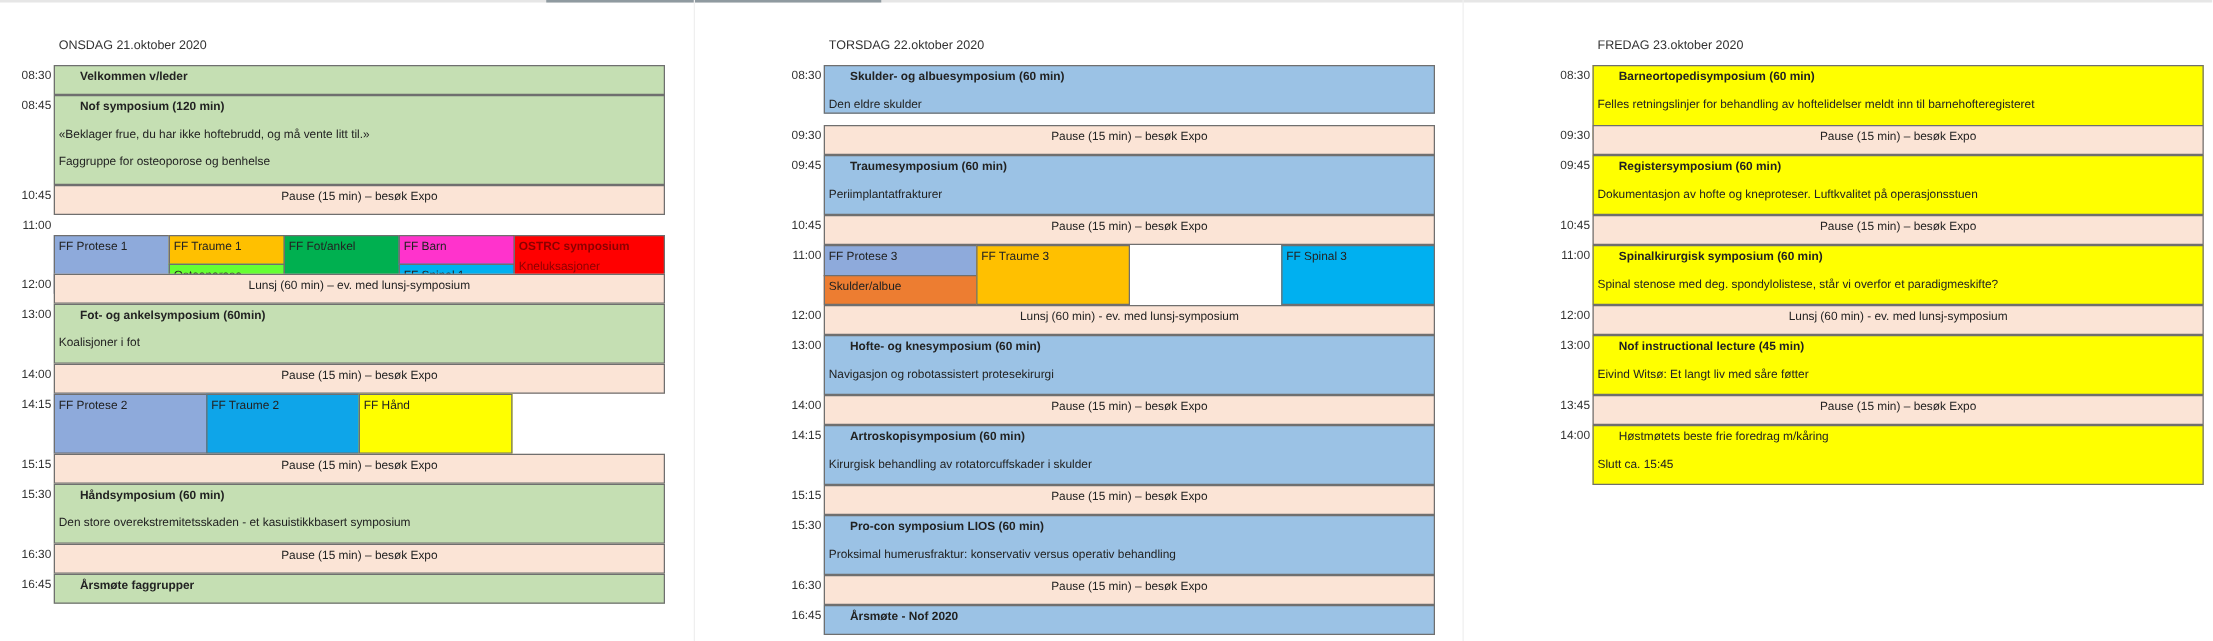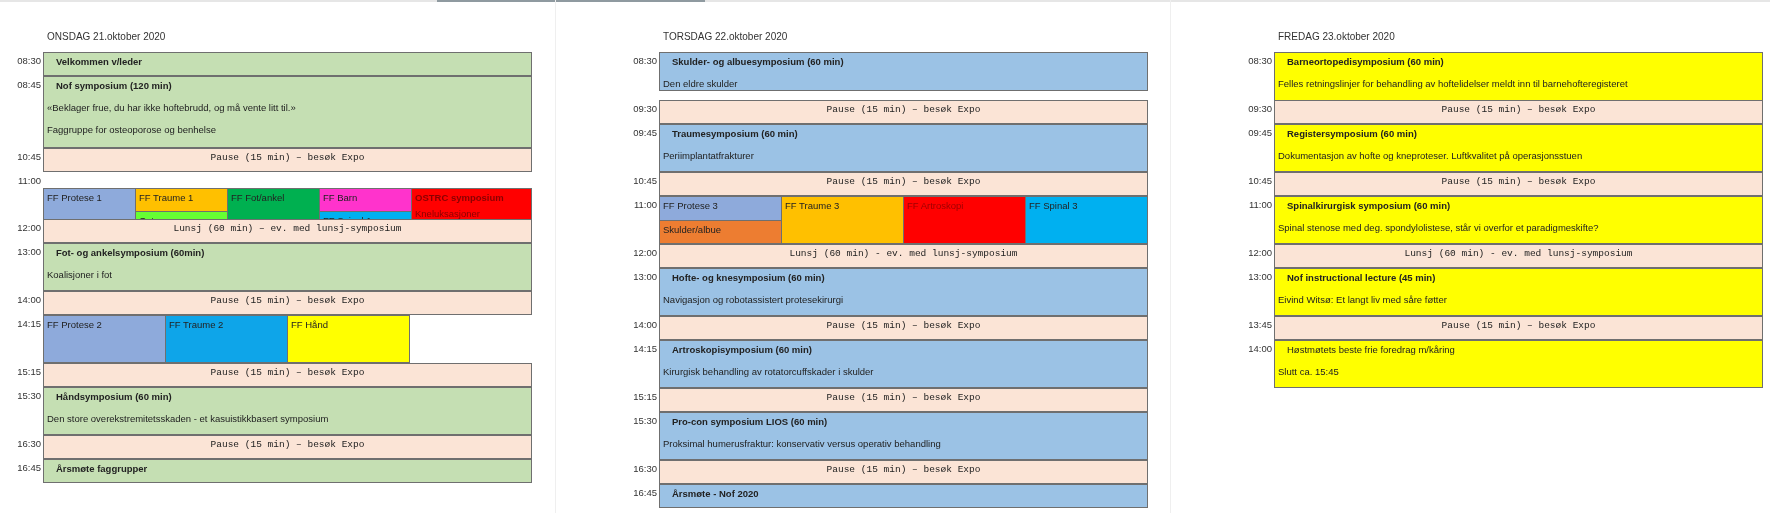--- a/index.html
+++ b/index.html
@@ -4,25 +4,25 @@
 <style>
   html, body { margin:0; padding:0; background:#ffffff; }
   body { width:1770px; height:513px; position:relative; overflow:hidden; font-family:"Liberation Sans", sans-serif; color:#222; }
   .topbar { position:absolute; left:0; top:0; width:1770px; height:2px; background:#e6e6e6; }
   .topbar .thumb { position:absolute; left:437px; top:0; width:268px; height:2px; background:#8f9aa0; }
   .sep { position:absolute; top:0; width:1px; height:513px; background:#efefef; }
   .day { position:absolute; top:0; }
   .day-title { position:absolute; top:31px; font-size:10px; color:#333; white-space:nowrap; }
   .time { position:absolute; text-align:right; font-size:9.5px; color:#333; top:3px; }
   .cell { position:absolute; box-sizing:border-box; border:1px solid #6f6f6f; font-size:9.5px; overflow:hidden; }
-  .cell .t { position:absolute; left:12px; top:3px; white-space:nowrap; }
+  .cell .t { position:absolute; left:20px; top:3px; white-space:nowrap; }
   .cell .b { font-weight:bold; }
   .cell .s1 { position:absolute; left:3px; top:25px; white-space:nowrap; }
   .cell .s2 { position:absolute; left:3px; top:47px; white-space:nowrap; }
-  .pause { background:#fbe4d6;font-family:Liberation Mono, monospace; }
+  .pause { background:#fbe4d6; }
   .pause .c { position:absolute; left:0; right:0; top:3px; text-align:center; white-space:nowrap; }
   .green { background:#c5dfb3; }
   .blue { background:#9bc2e5; }
   .yellow { background:#ffff00; }
   .sub { position:absolute; box-sizing:border-box; border:1px solid #6f6f6f; font-size:9.5px; }
   .sub .t { position:absolute; left:3px; top:3px; white-space:nowrap; }
 </style>
 </head>
 <body>
 
@@ -158,23 +158,20 @@
   <div style="position:absolute;left:43px;top:196px;width:489px;height:48px">
     <div class="sub" style="left:0;top:0;width:123px;height:25px;background:#8eaadb">
         <span class="t">FF Protese 3</span>
       </div>
     <div class="sub" style="left:0;top:24px;width:123px;height:24px;background:#ed7d31">
         <span class="t">Skulder/albue</span>
       </div>
     <div class="sub" style="left:122px;top:0;width:123px;height:48px;background:#ffc000">
         <span class="t">FF Traume 3</span>
       </div>
-    <div class="sub" style="left:244px;top:0;width:123px;height:48px;background:#ff0000;color:#a00000">
-        <span class="t">FF Artroskopi</span>
-      </div>
     <div class="sub" style="left:366px;top:0;width:123px;height:48px;background:#00b0f0">
         <span class="t">FF Spinal 3</span>
       </div>
   </div>
 
   <div class="time" style="left:0;width:41px;top:247px">12:00</div>
   <div class="cell pause" style="left:43px;top:244px;width:489px;height:24px">
     <span class="c">Lunsj (60 min) - ev. med lunsj-symposium</span>
   </div>
 

